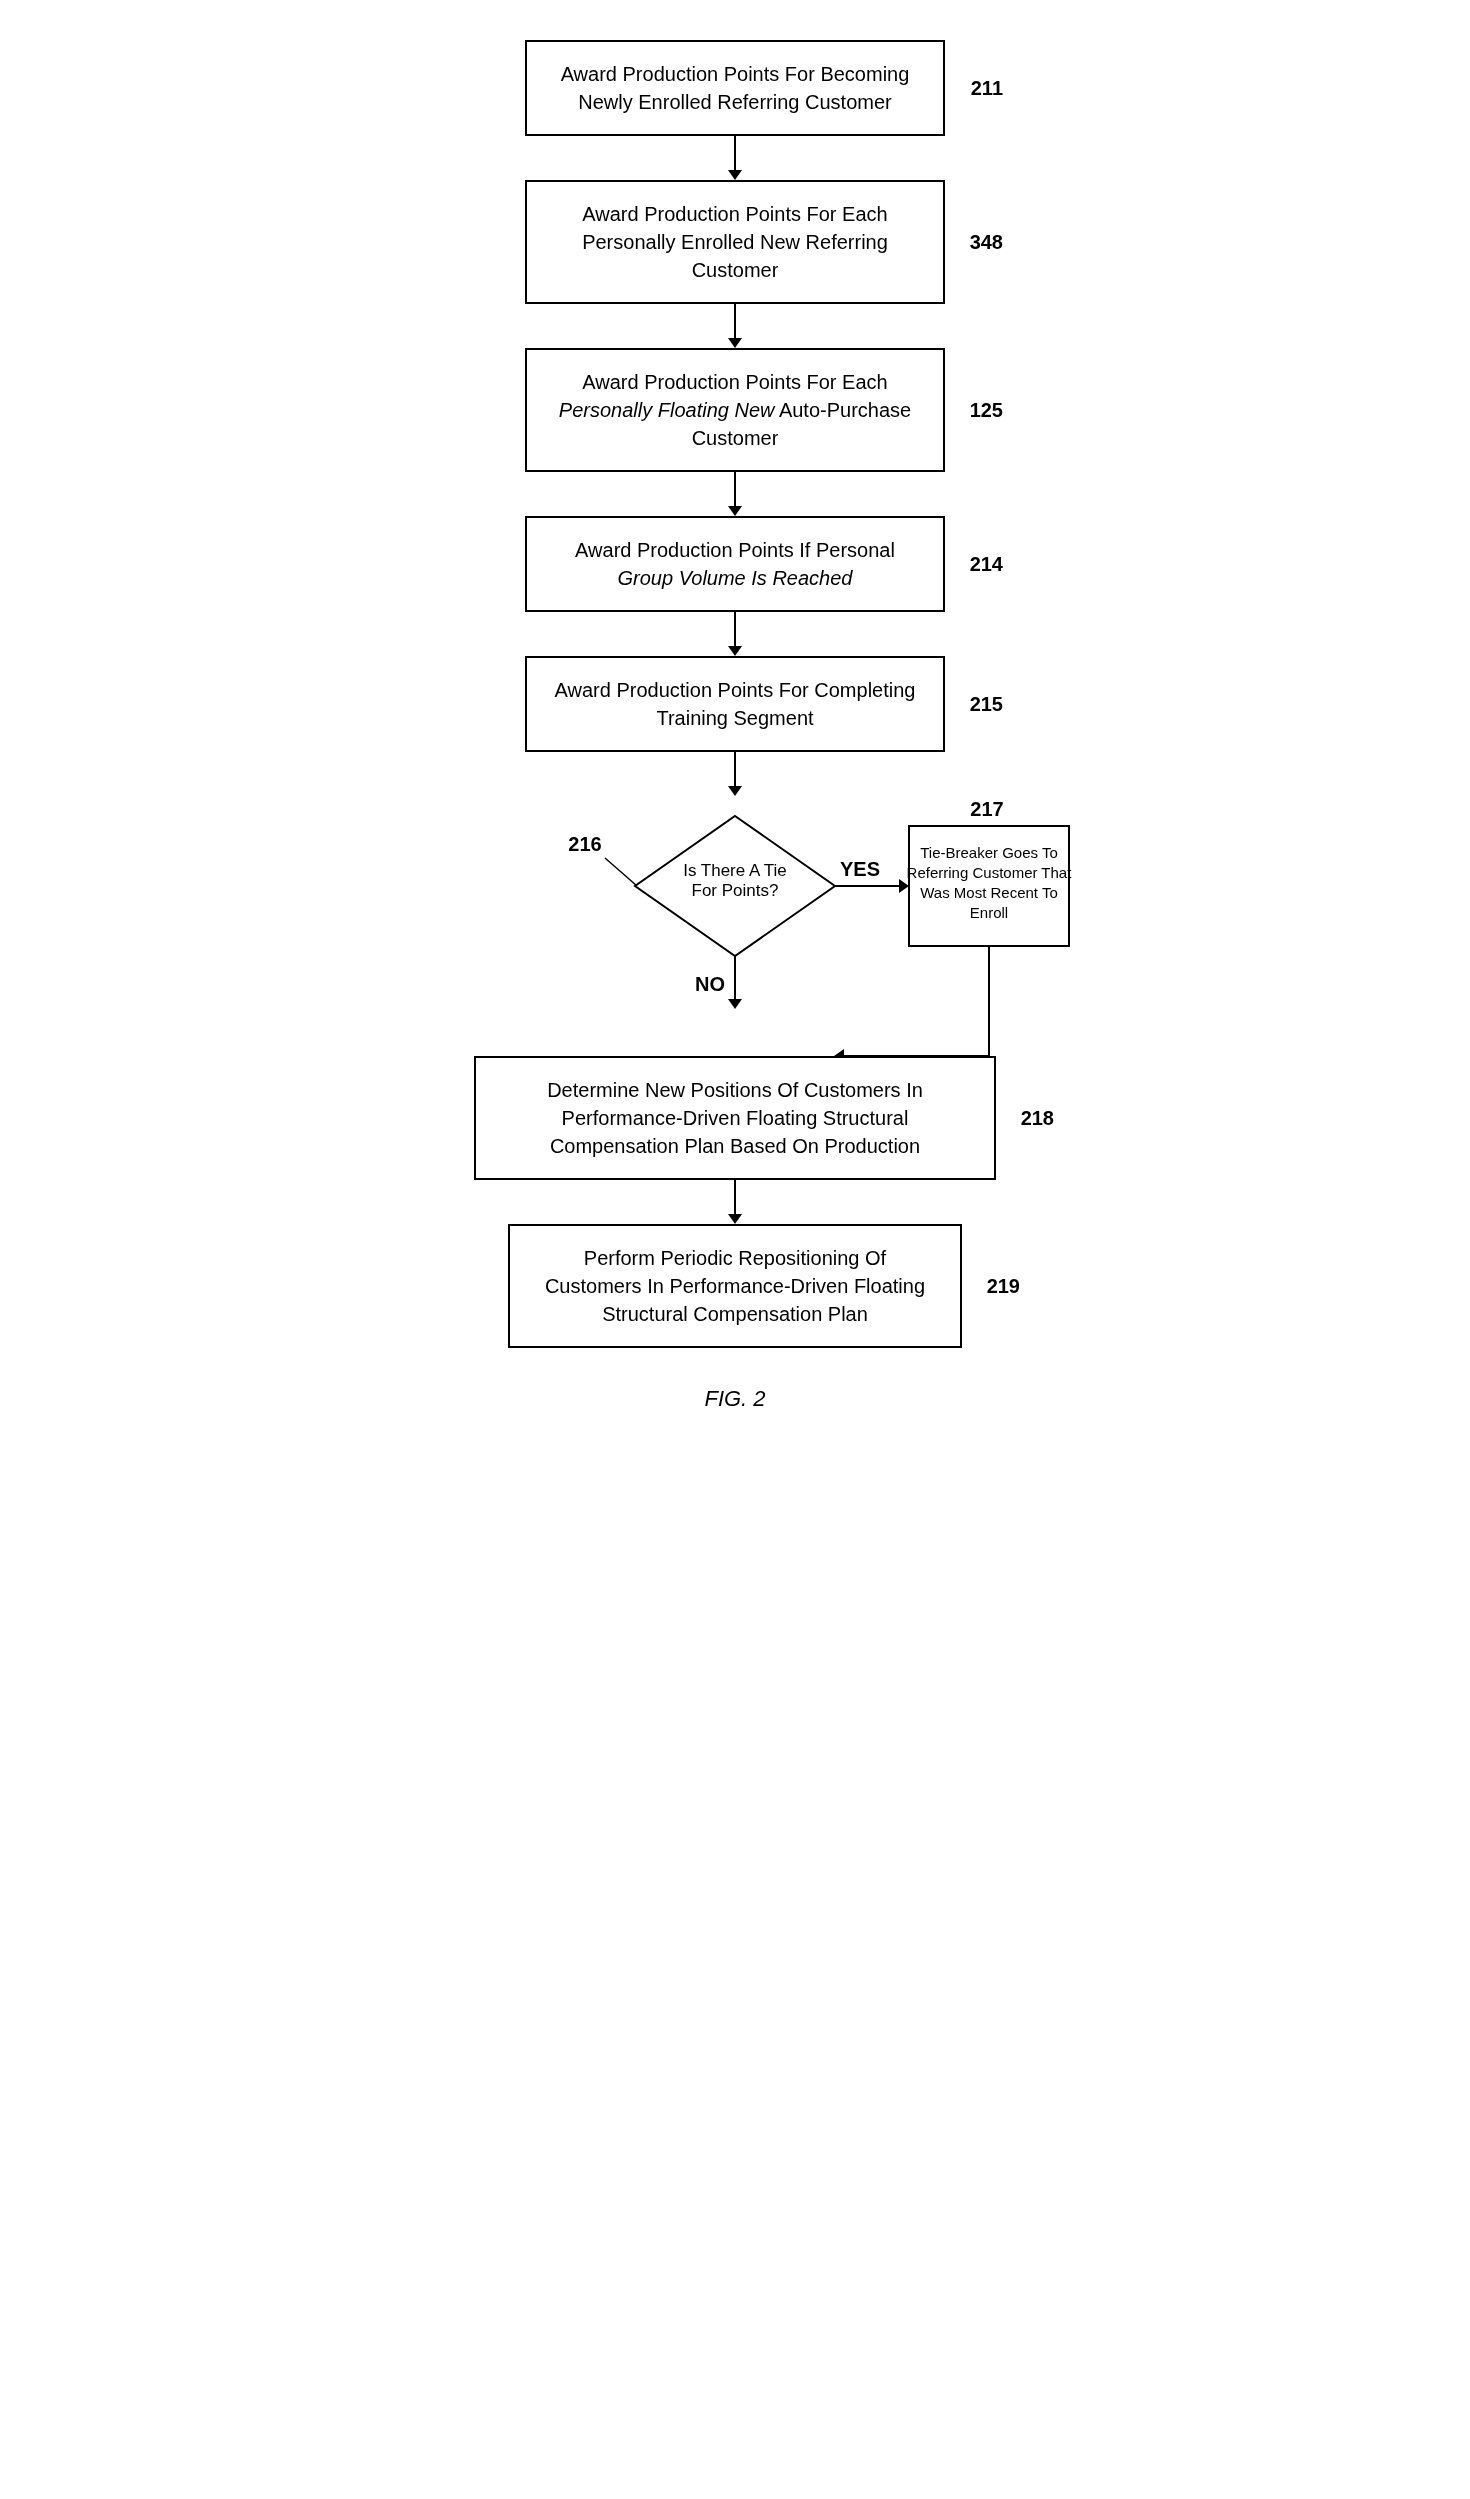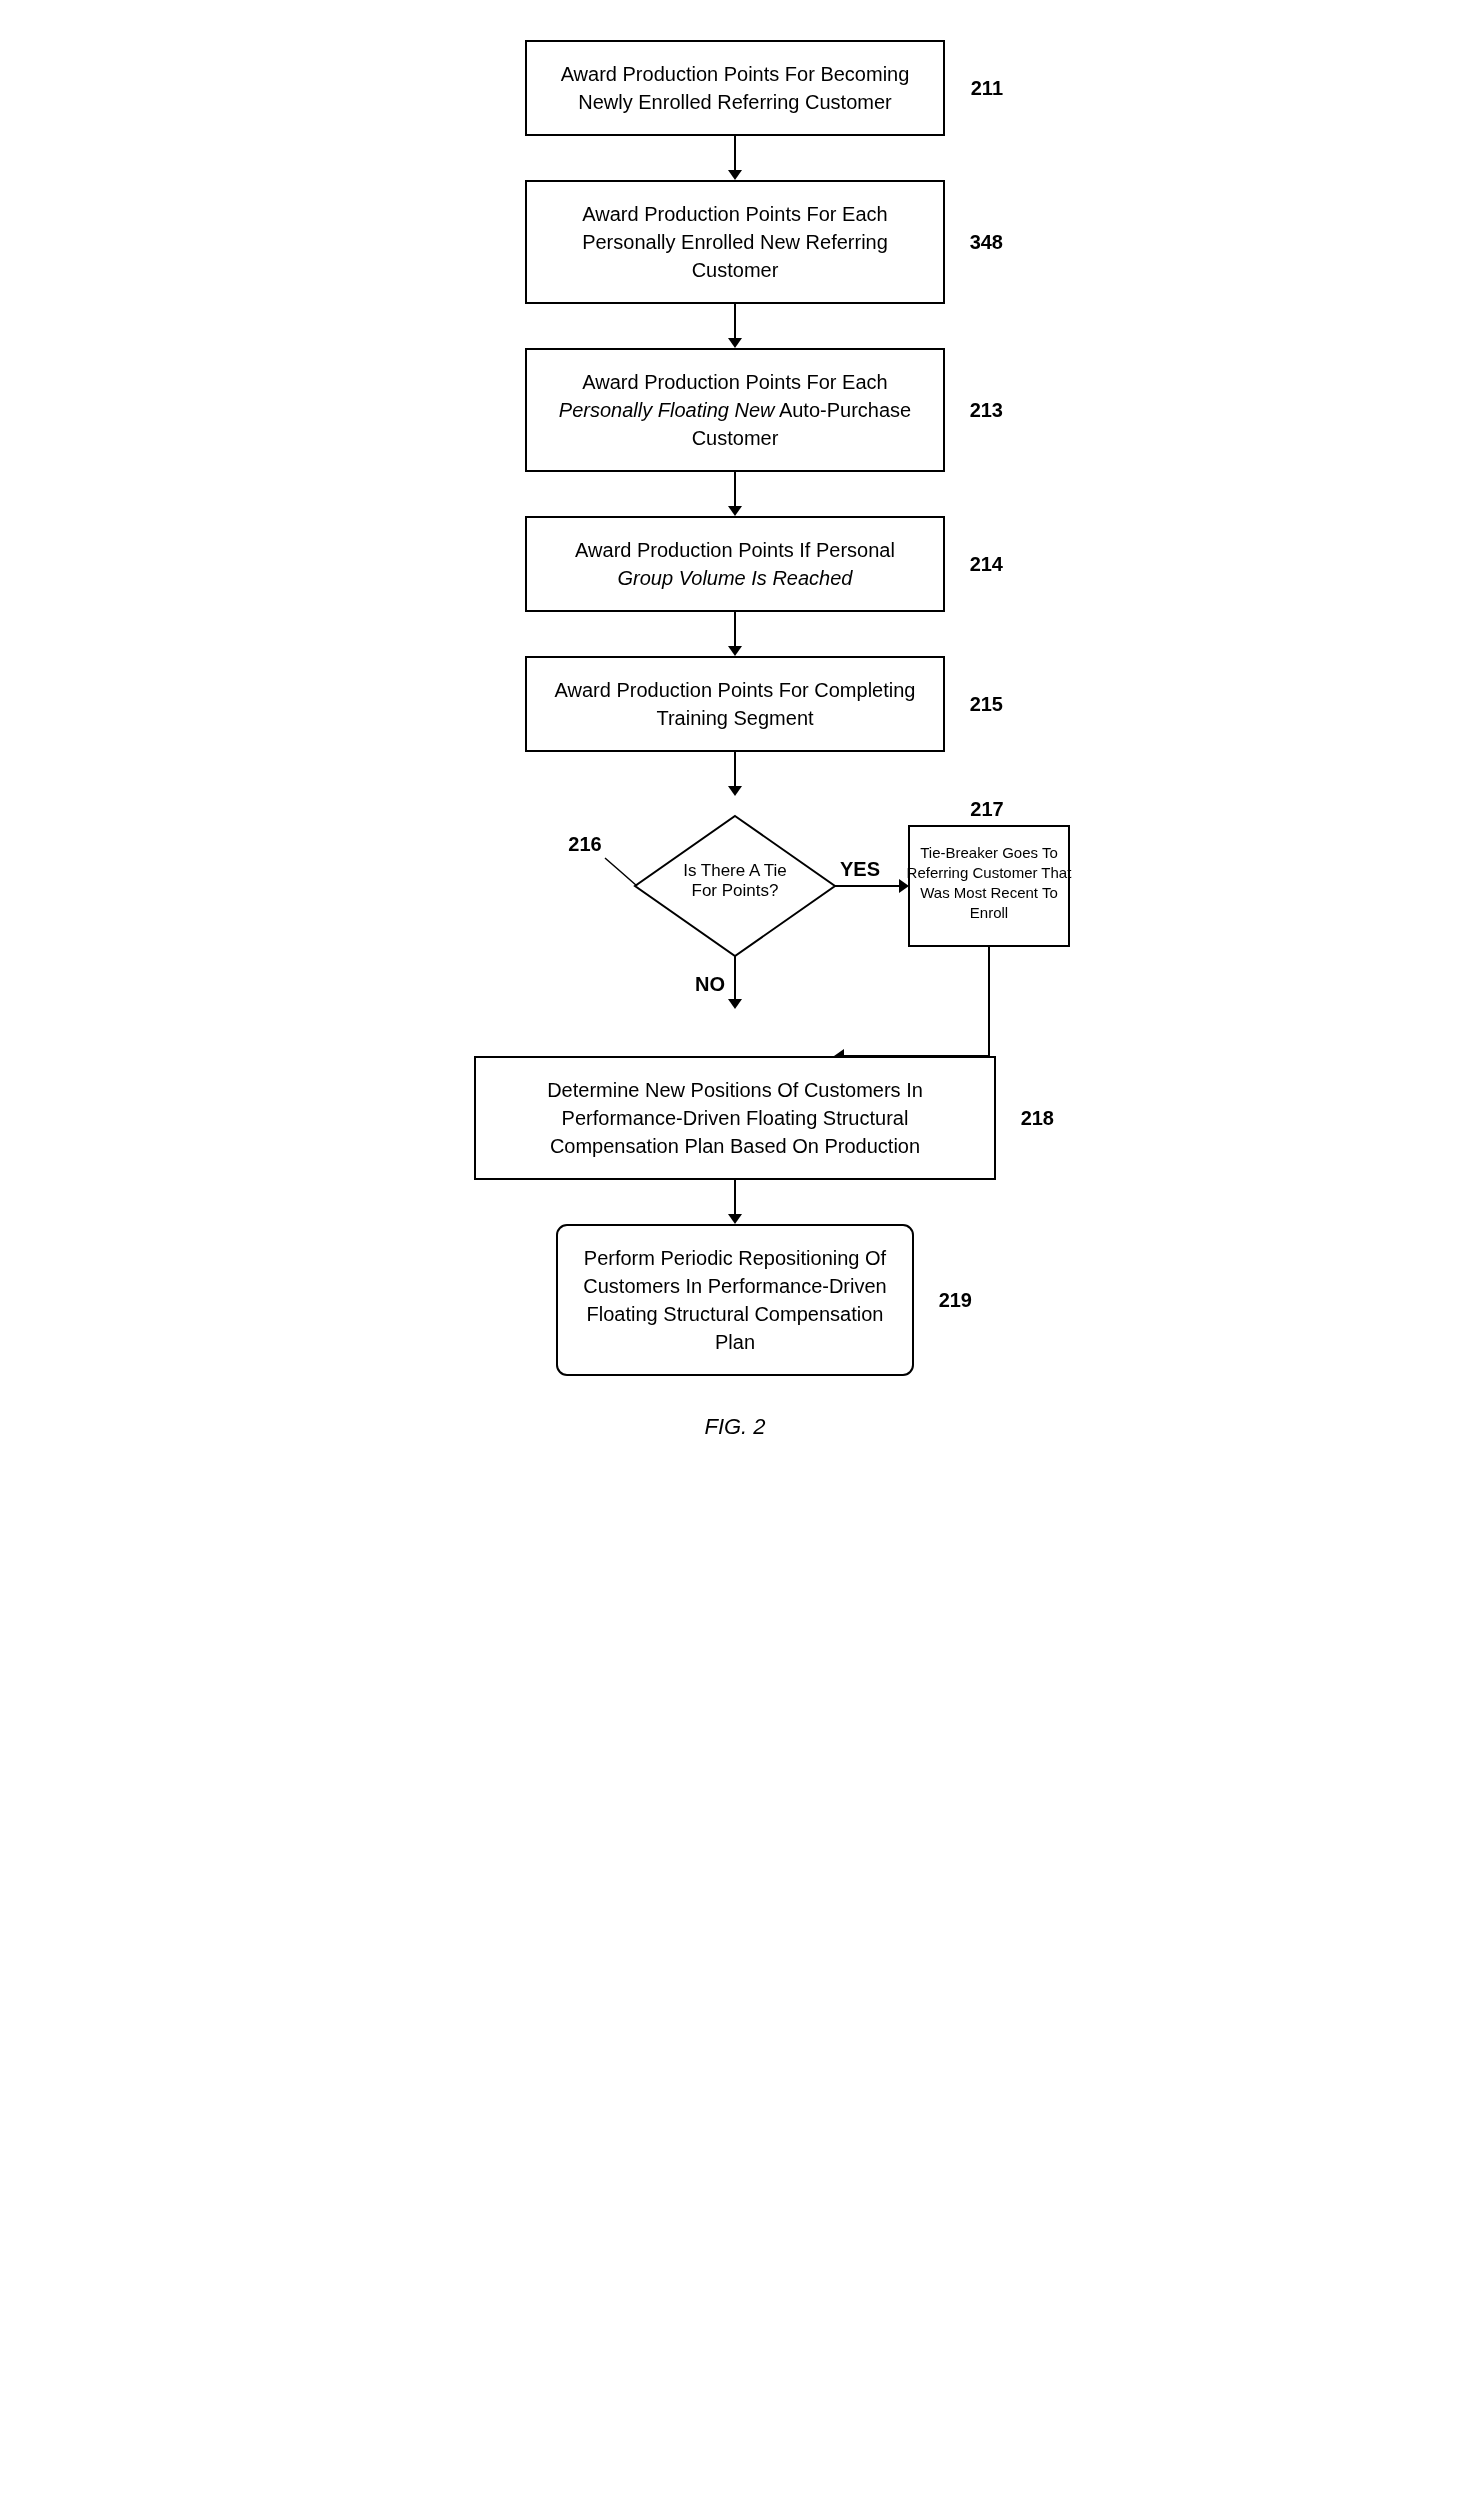--- a/index.html
+++ b/index.html
@@ -101,21 +101,21 @@
 
     <div class="flow-box">
       <span>Award Production Points For Each Personally Enrolled New Referring Customer</span>
       <span class="label-num">348</span>
     </div>
 
     <div class="arrow-down"></div>
 
     <div class="flow-box">
       <span>Award Production Points For Each <em>Personally Floating New</em> Auto-Purchase Customer</span>
-      <span class="label-num">213</span>
+      <span class="label-num">125</span>
     </div>
 
     <div class="arrow-down"></div>
 
     <div class="flow-box">
       <span>Award Production Points If Personal <em>Group Volume Is Reached</em></span>
       <span class="label-num">214</span>
     </div>
 
     <div class="arrow-down"></div>
@@ -161,21 +161,21 @@
       </svg>
     </div>
 
     <div class="flow-box" style="width:522px; margin-top:-60px;">
       <span>Determine New Positions Of Customers In Performance-Driven Floating Structural Compensation Plan Based On Production</span>
       <span class="label-num">218</span>
     </div>
 
     <div class="arrow-down"></div>
 
-    <div class="flow-box" style="width:358px;border-radius:11px;">
+    <div class="flow-box" style="width:454px;">
       <span>Perform Periodic Repositioning Of Customers In Performance-Driven Floating Structural Compensation Plan</span>
       <span class="label-num">219</span>
     </div>
 
     <div class="fig-label">FIG. 2</div>
 
   </div>
 </div>
 
 </body></html>

